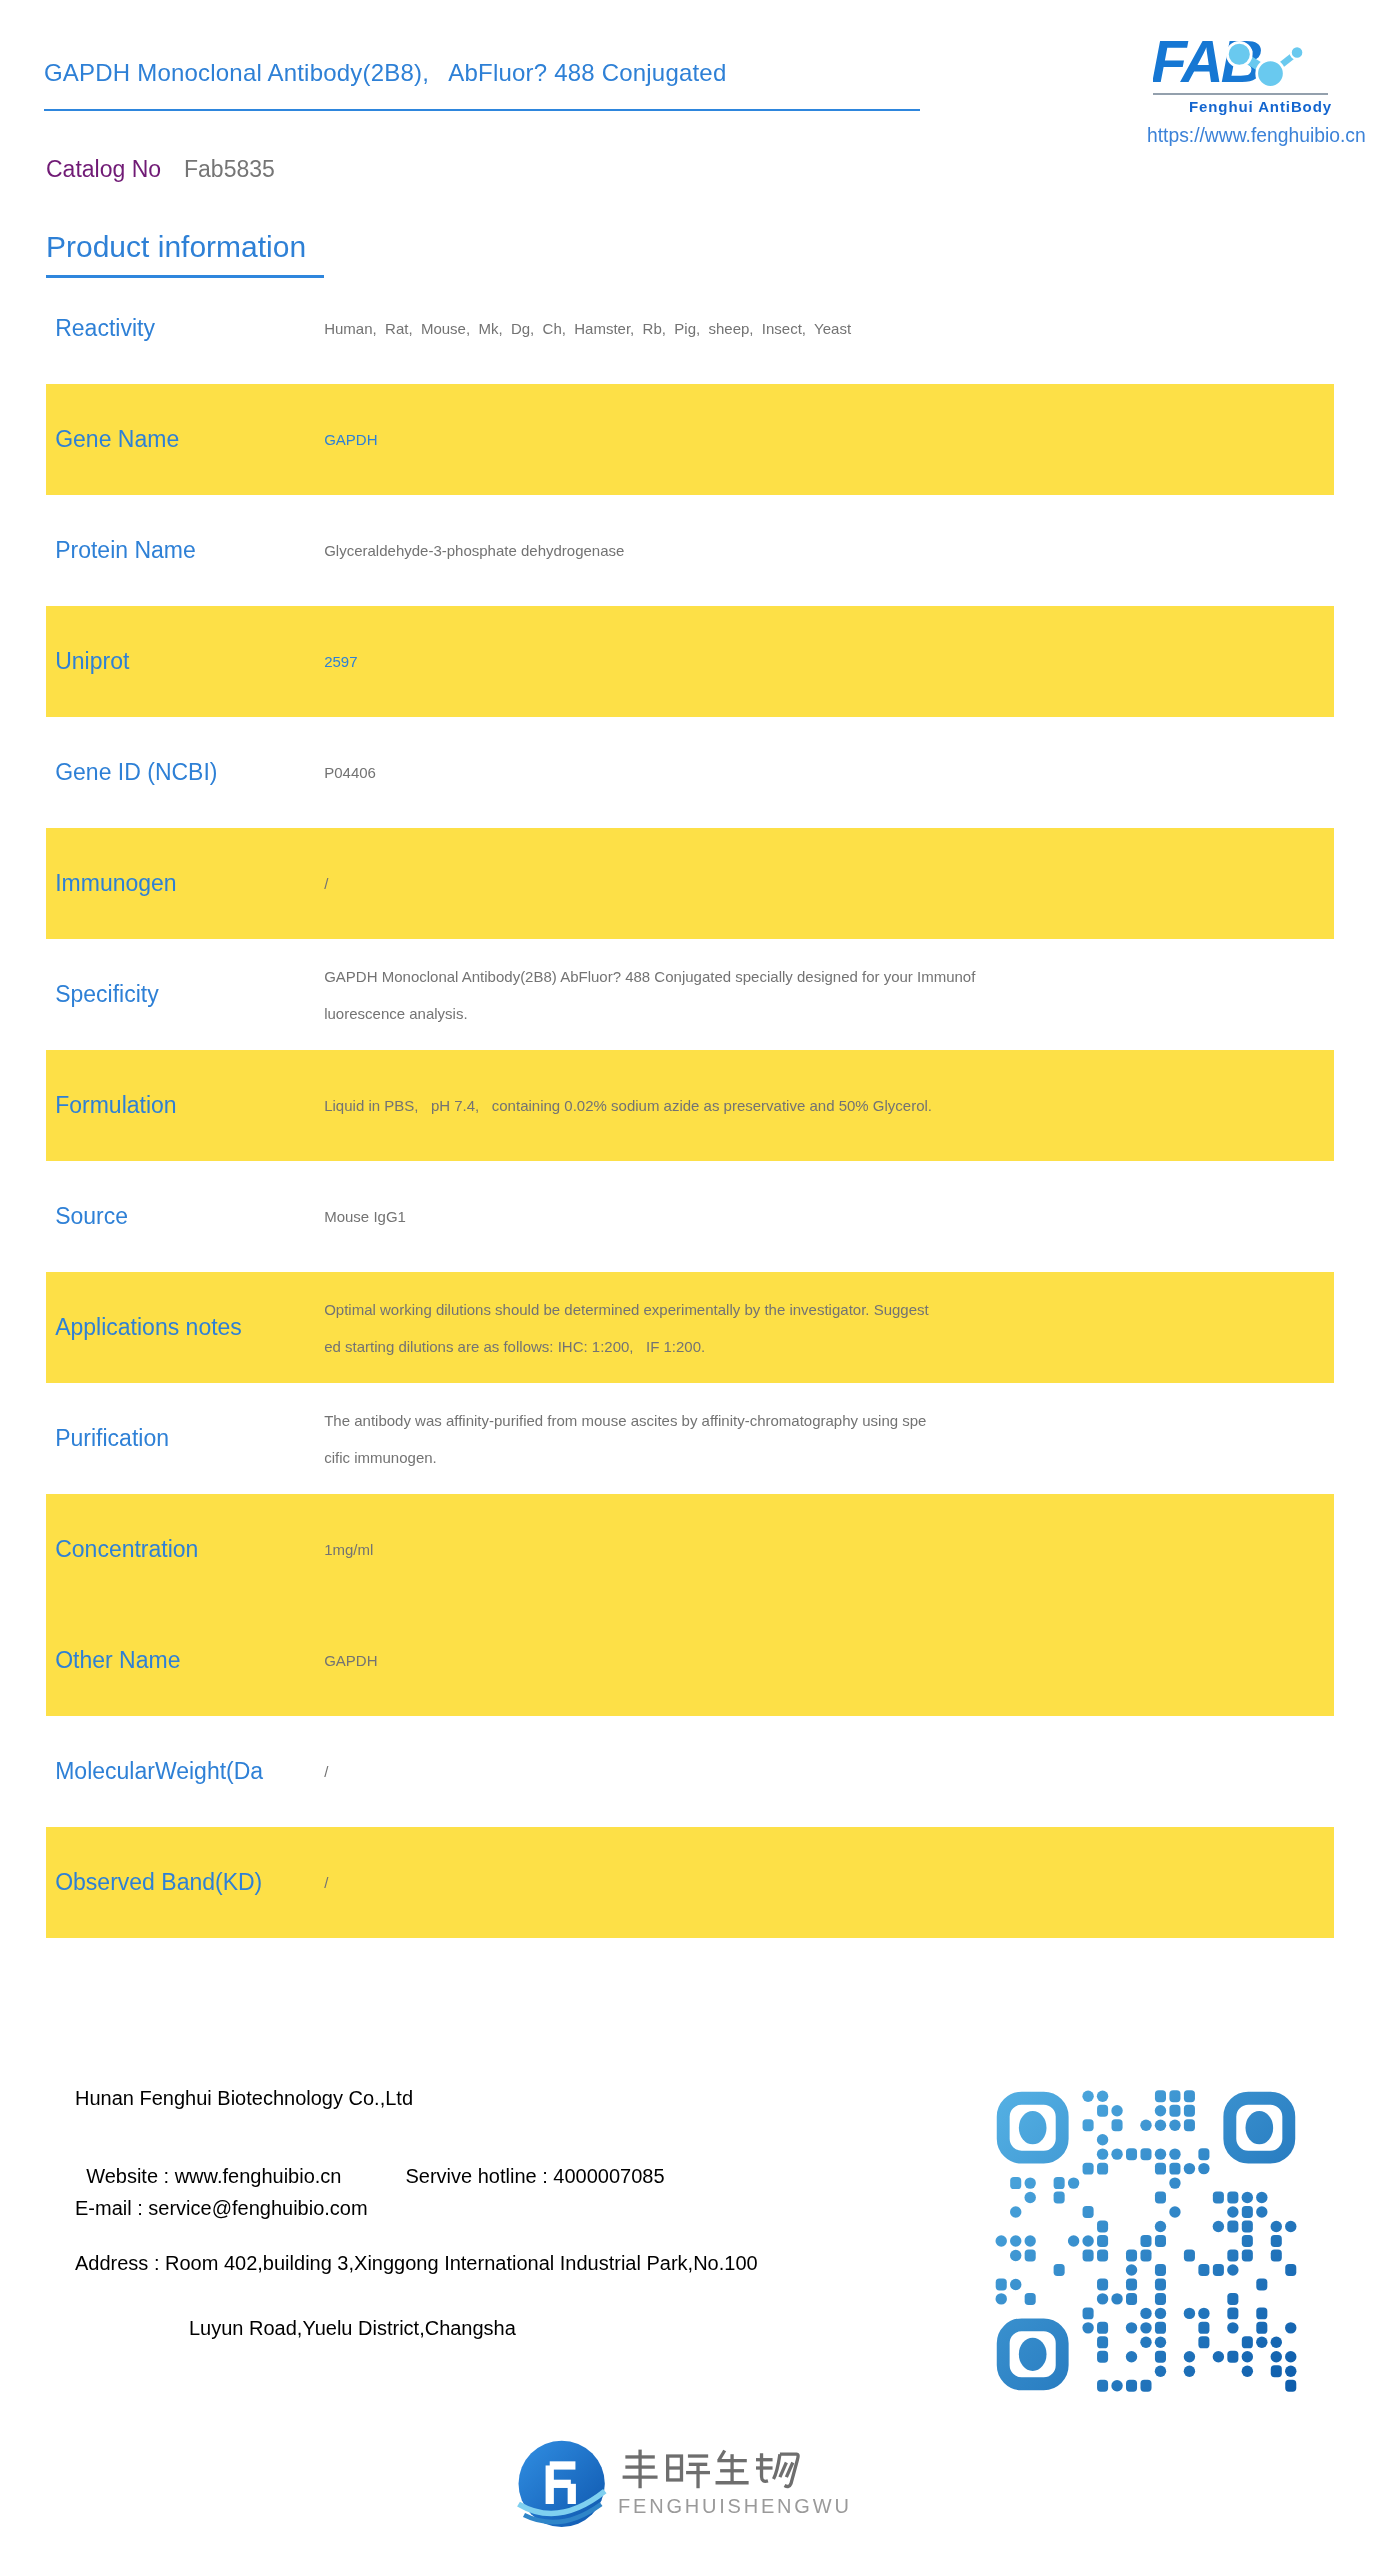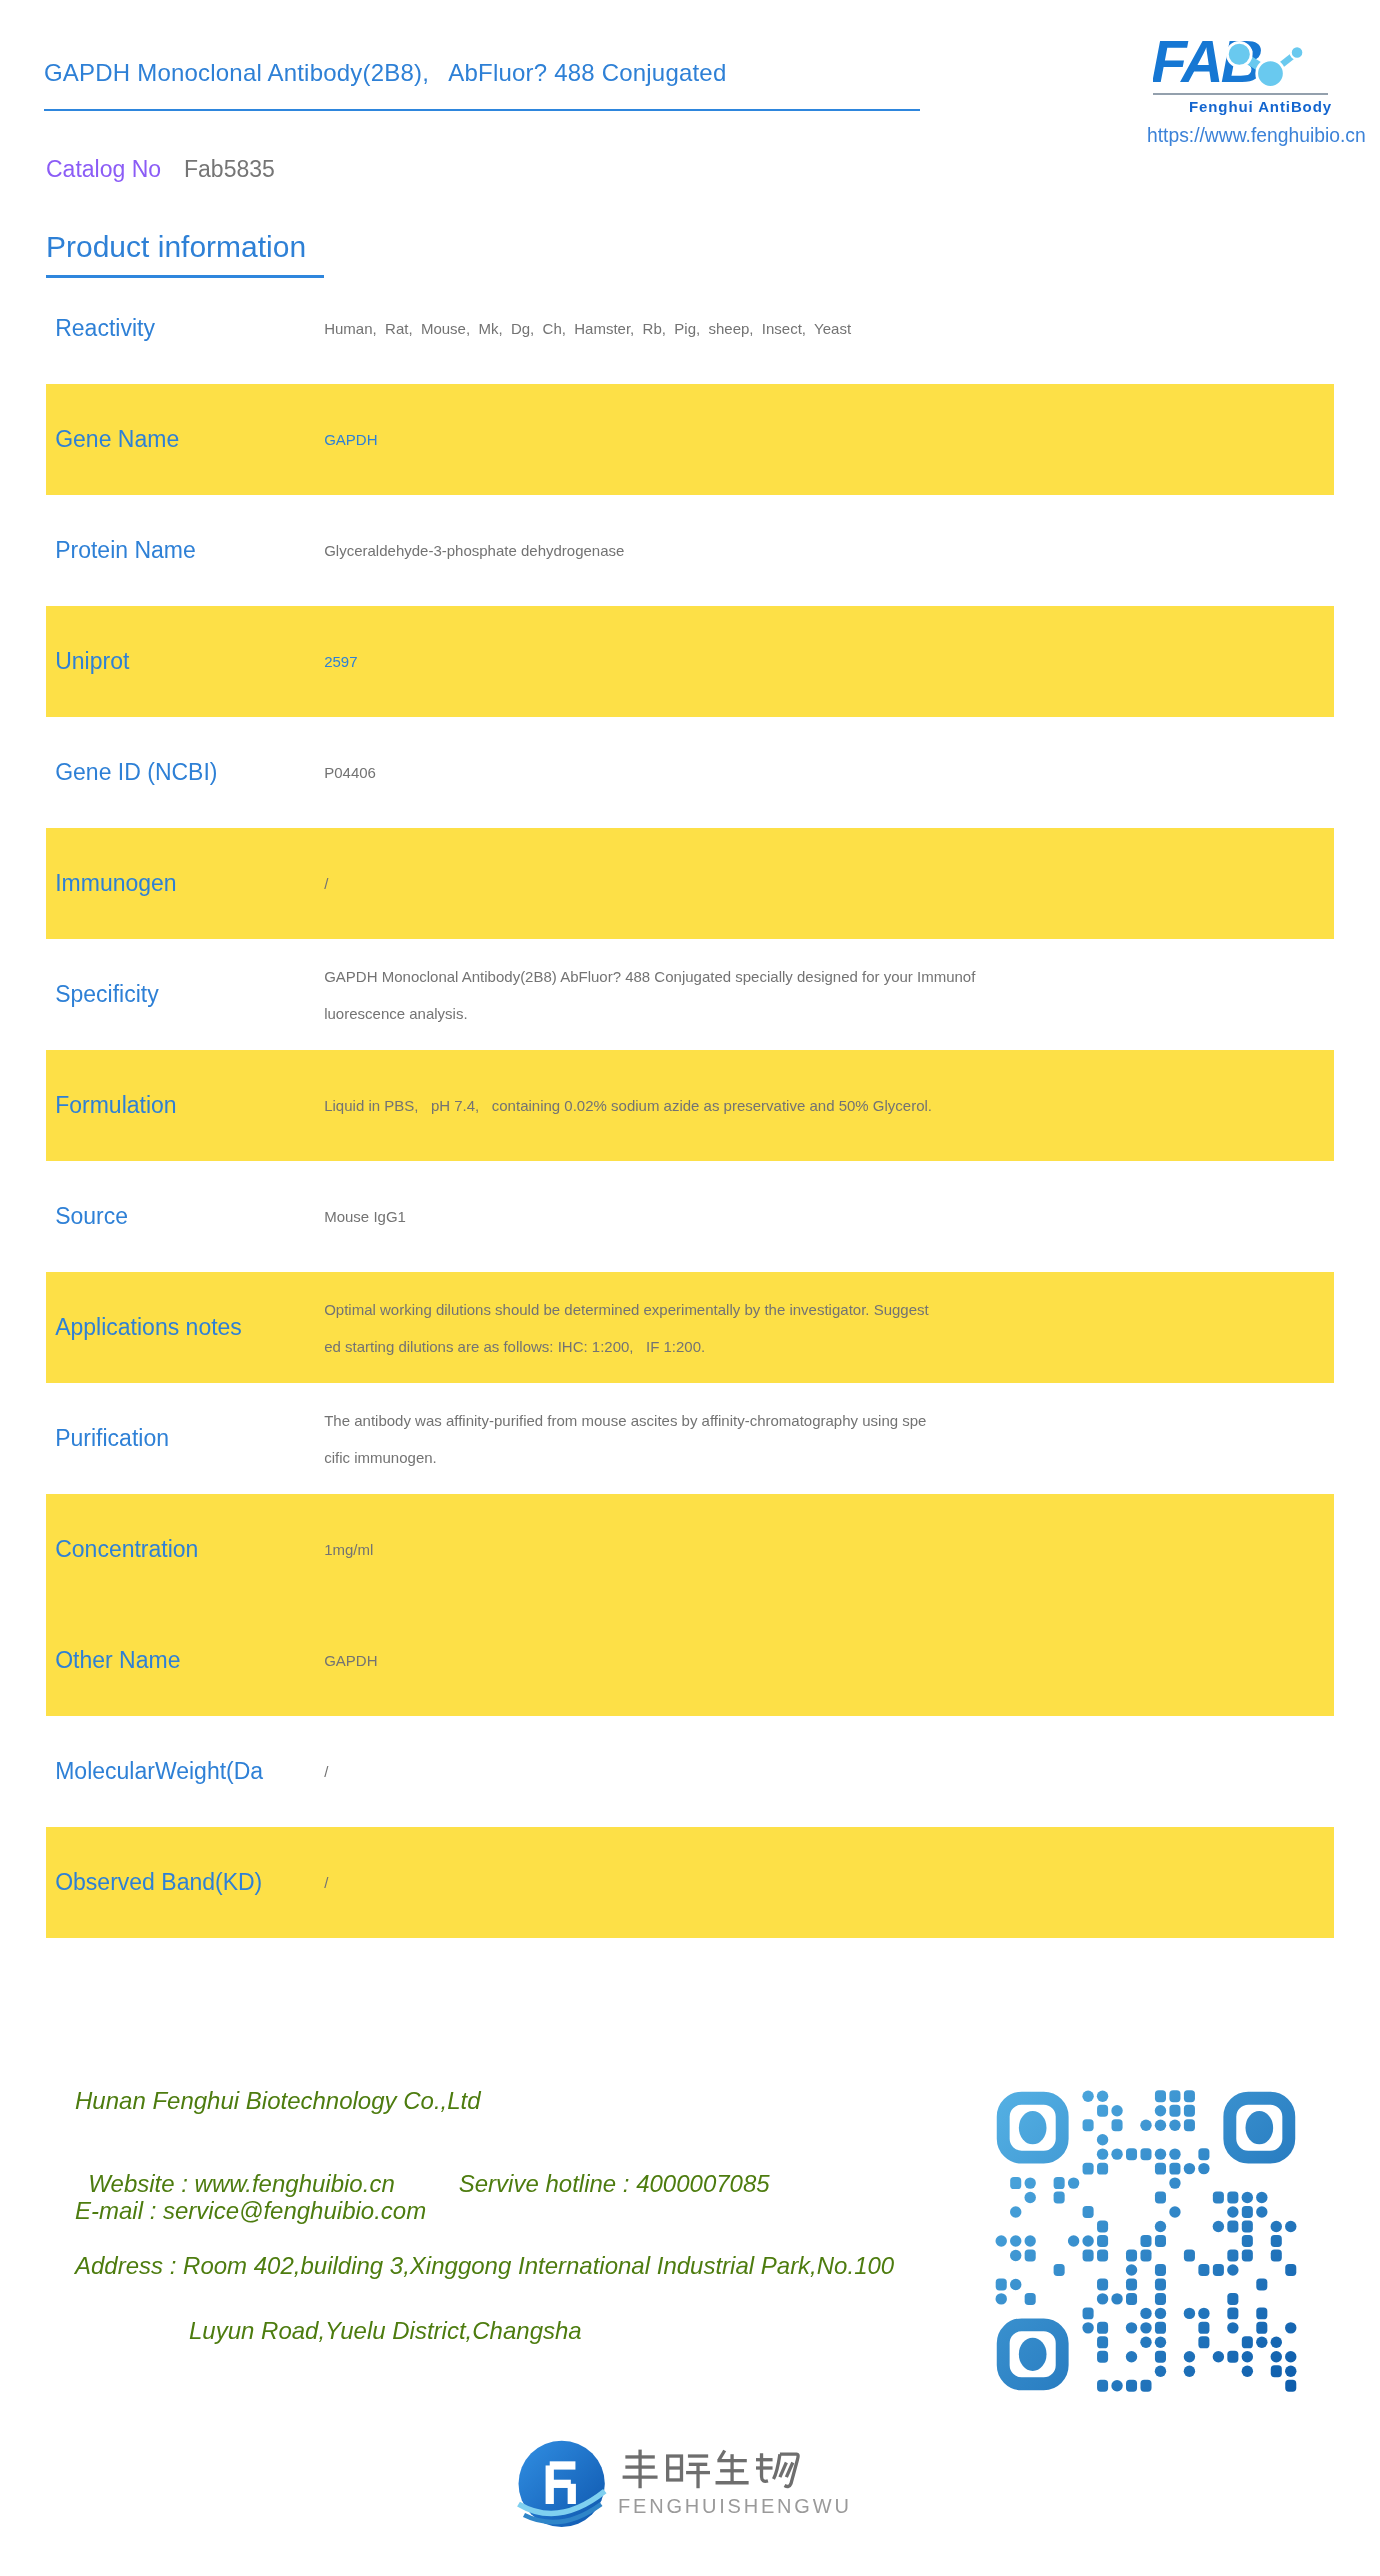--- a/index.html
+++ b/index.html
@@ -19,21 +19,21 @@
   .title-rule{left:44px;top:109px;width:876px;height:1.8px;background:#2e86dd;}
   .logo-block{left:1153px;top:35px;width:179px;}
   .logo-rule{left:1153px;top:93px;width:175px;height:1.8px;background:#93a0ad;}
   .logo-sub{
     left:1153px;top:98px;width:179px;text-align:right;
     font-size:15px;font-weight:bold;color:#1365cf;letter-spacing:0.9px;
     white-space:nowrap;
   }
   .logo-url{left:1147px;top:125px;width:193px;text-align:center;font-size:19.3px;color:#3b82d8;white-space:nowrap;}
   .catalog-line{left:46px;top:156px;font-size:23px;}
-  .catalog-label{color:#8b5cf6;}
+  .catalog-label{color:#701a75;}
   .catalog-value{position:absolute;left:138px;top:0;color:#757575;white-space:nowrap;}
   .section-title{left:46px;top:230px;font-size:30px;color:#2e80d6;}
   .section-rule{left:46px;top:275px;width:278px;height:2.8px;background:#2e86dd;}
   
   .table{left:46px;top:273px;width:1288px;}
   .row{
     position:relative;width:1288px;height:111px;
     display:flex;align-items:center;
   }
   .row.hl{background:#fde047;}
@@ -42,21 +42,21 @@
     font-size:23px;color:#2e80d6;white-space:nowrap;
   }
   .row-value{
     flex:1 1 auto;
     font-size:15px;line-height:37px;color:#737373;
     white-space:pre-wrap;
   }
   .row-value.accent{color:#2e80d6;}
   .row-value.nowrap{white-space:pre;overflow:visible;}
   
-  .footer-line{left:75px;font-size:24px;color:#4d7c0f;white-space:pre-wrap;font-style:italic;}
+  .footer-line{left:75px;font-size:20px;color:#000000;white-space:pre-wrap;}
   .hotline{margin-left:64px;}
   .addr2{left:189px;}
   .qr{left:994px;top:2089px;width:304px;height:304px;}
   .bottom-logo{left:513px;top:2436px;width:101px;height:103px;overflow:visible;}
   .cn-logo{left:618px;top:2445px;width:184px;height:46px;}
   .en-logo{
     left:618px;top:2495px;font-size:20px;color:#9a9a9a;
     letter-spacing:2.8px;white-space:nowrap;
   }
 </style>

